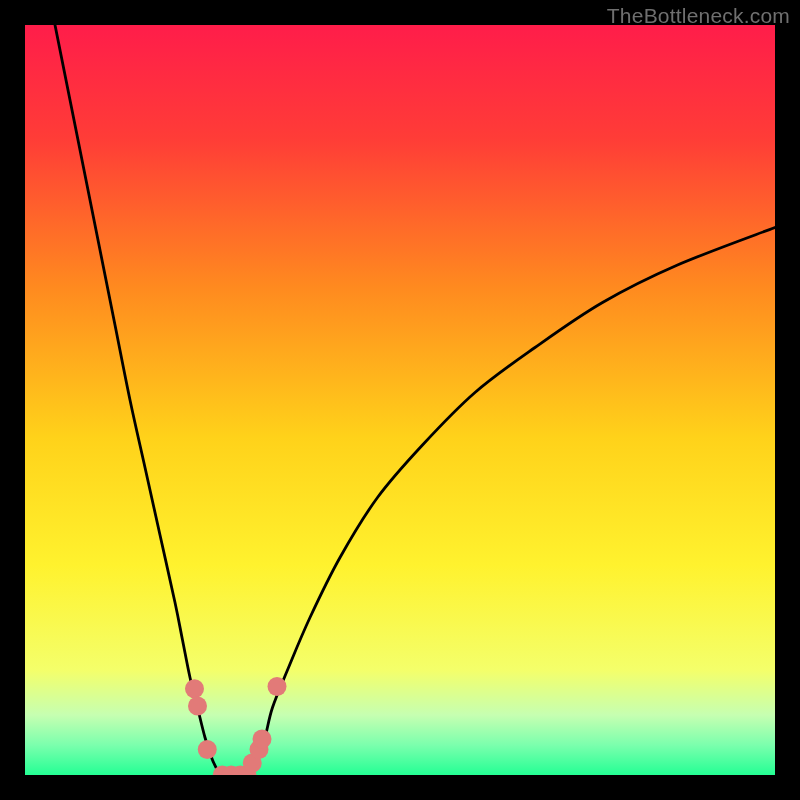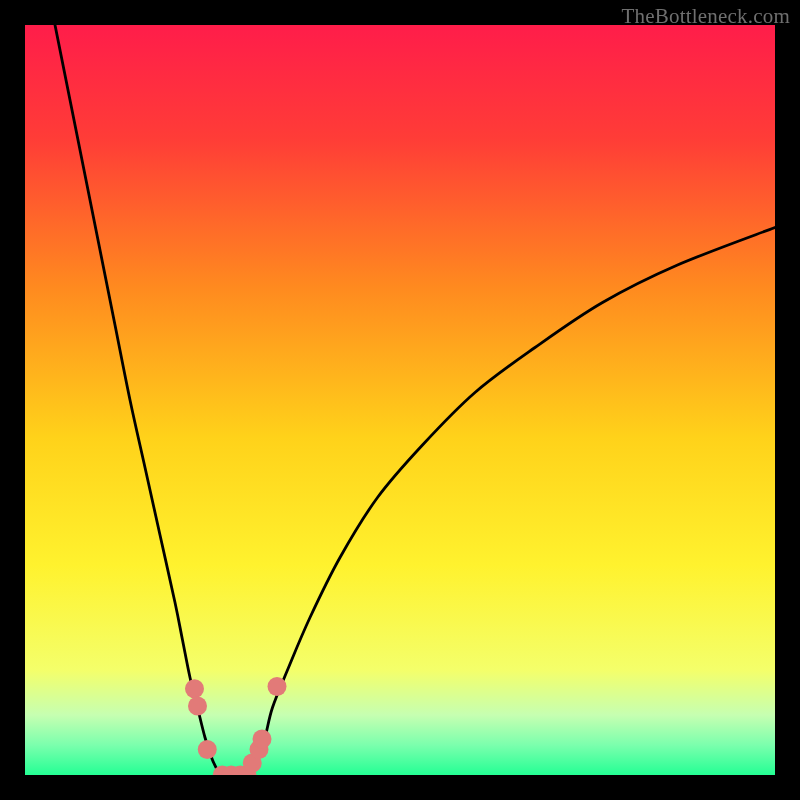--- a/index.html
+++ b/index.html
@@ -29,21 +29,21 @@
   }
   
   .watermark {
     position: absolute;
     top: 4px;
     right: 10px;
     color: #6f6f6f;
     font-size: 21px;
     font-weight: 500;
     letter-spacing: 0.2px;
-    font-family: Liberation Serif, serif;
+    font-family: Liberation Sans, sans-serif;
   }
   
   svg.chart {
     position: absolute;
     top: 0;
     left: 0;
     width: 750px;
     height: 750px;
   }
 </style>

